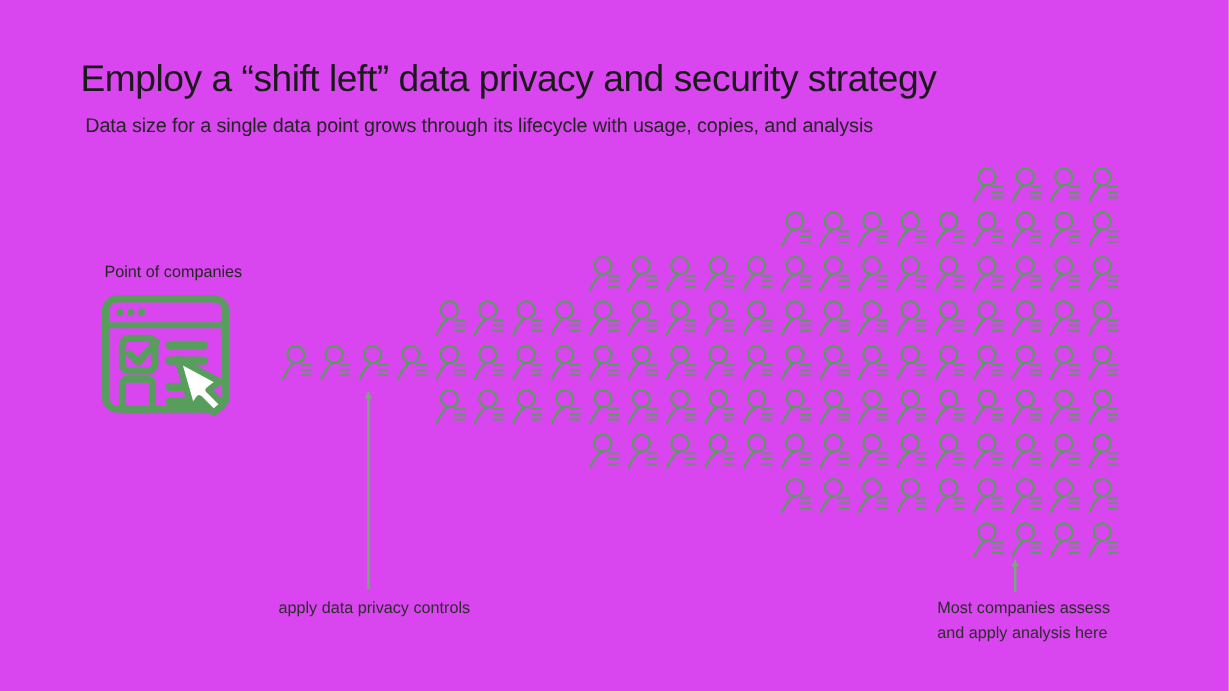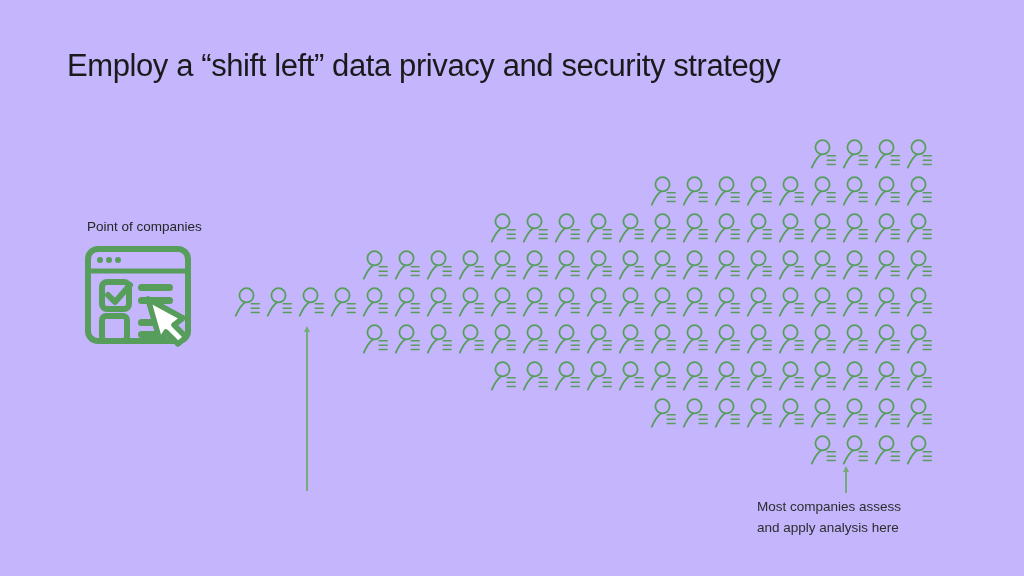--- a/index.html
+++ b/index.html
@@ -1,19 +1,19 @@
 <!DOCTYPE html>
 <html><head>
 <meta charset="utf-8">
 <style>
   html,body{margin:0;padding:0;background:#e9e9e9;}
   .slide{
     position:relative;
     width:1024px;height:576px;
-    background:#c4b5fd;
+    background:#d946ef;
     overflow:hidden;
     font-family:"Liberation Sans", sans-serif;
   }
   .title{
     position:absolute;left:67px;top:48px;
     font-size:31px;font-weight:500;letter-spacing:-0.4px;
     color:#1a1a1a;white-space:nowrap;
   }
   .subtitle{
     position:absolute;left:71px;top:96px;
@@ -46,28 +46,29 @@
     border-right:3px solid transparent;
     border-bottom:6px solid #74ac78;
   }
   .vline-left{left:306px;top:331px;height:160px;}
   .vline-right{left:845px;top:471px;height:22px;}
   .callout{
     position:absolute;font-size:13.5px;line-height:21px;
     color:#2d2d2d;letter-spacing:0;
   }
   .callout-left{left:232px;top:496px;}
-  .callout-right{left:757px;top:496px;}
+  .callout-right{left:781px;top:496px;}
 </style>
 </head>
 <body>
 
 <div class="slide">
 
   <div class="title">Employ a “shift left” data privacy and security strategy</div>
+  <div class="subtitle">Data size for a single data point grows through its lifecycle with usage, copies, and analysis</div>
 
   <div class="collection-label">Point of companies</div>
 
   <div class="browser-icon">
     <svg width="122" height="110" viewBox="0 0 122 110" fill="none">
       <g stroke="#579e5c">
         <rect x="4" y="4" width="100" height="92" rx="10" stroke-width="6"></rect>
         <line x1="4" y1="26" x2="104" y2="26" stroke-width="5"></line>
         <circle cx="16" cy="15" r="3" fill="#579e5c" stroke="none"></circle>
         <circle cx="25" cy="15" r="3" fill="#579e5c" stroke="none"></circle>
@@ -886,20 +887,21 @@
       <line x1="17.2" y1="21.2" x2="25.2" y2="21.2" stroke-width="1.5"></line>
       <line x1="17.2" y1="25.6" x2="25.2" y2="25.6" stroke-width="1.5"></line>
     </svg>
       </div>
     </div>
 
   <div class="vline vline-left"></div>
   <div class="vline vline-right"></div>
 
   <div class="callout callout-left">
+    <div>apply data privacy controls</div>
   </div>
 
   <div class="callout callout-right">
     <div>Most companies assess</div>
     <div>and apply analysis here</div>
   </div>
 
 </div>
 
 </body></html>

